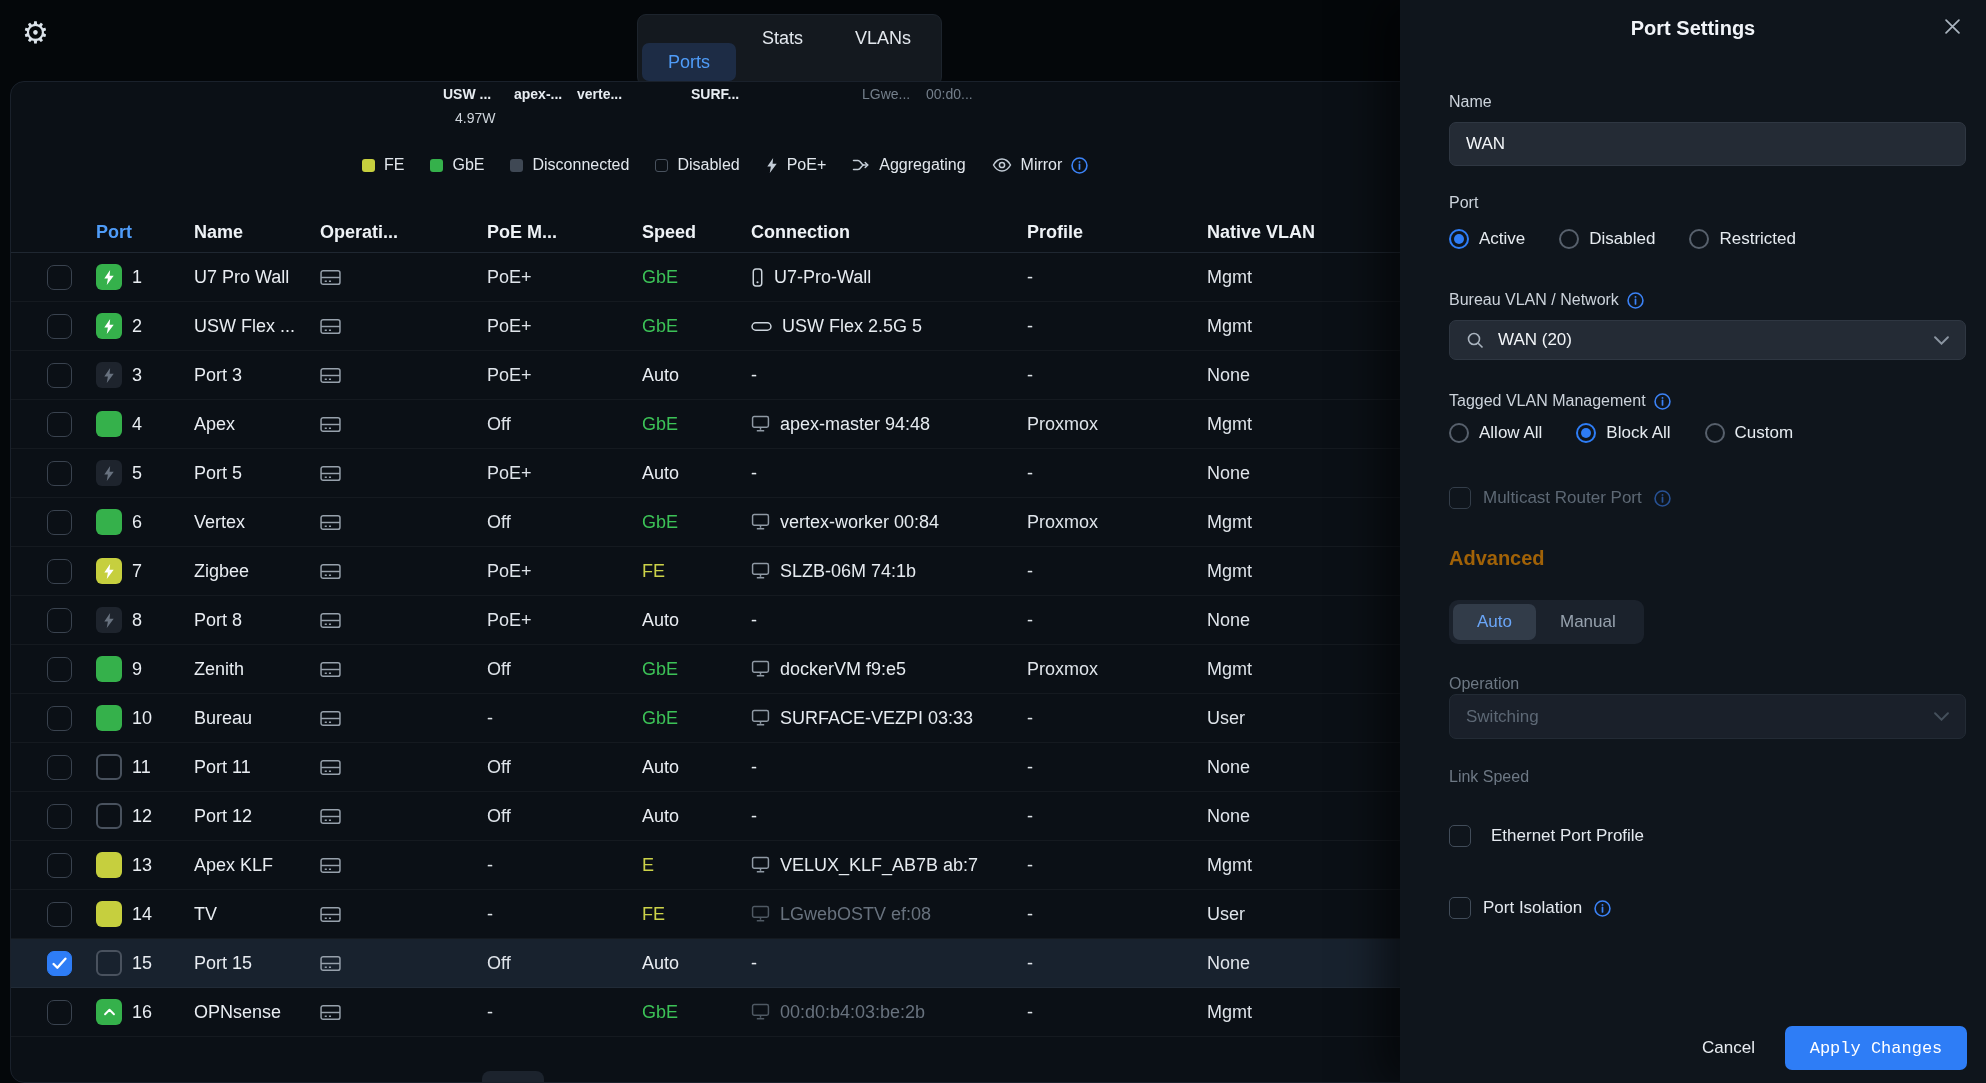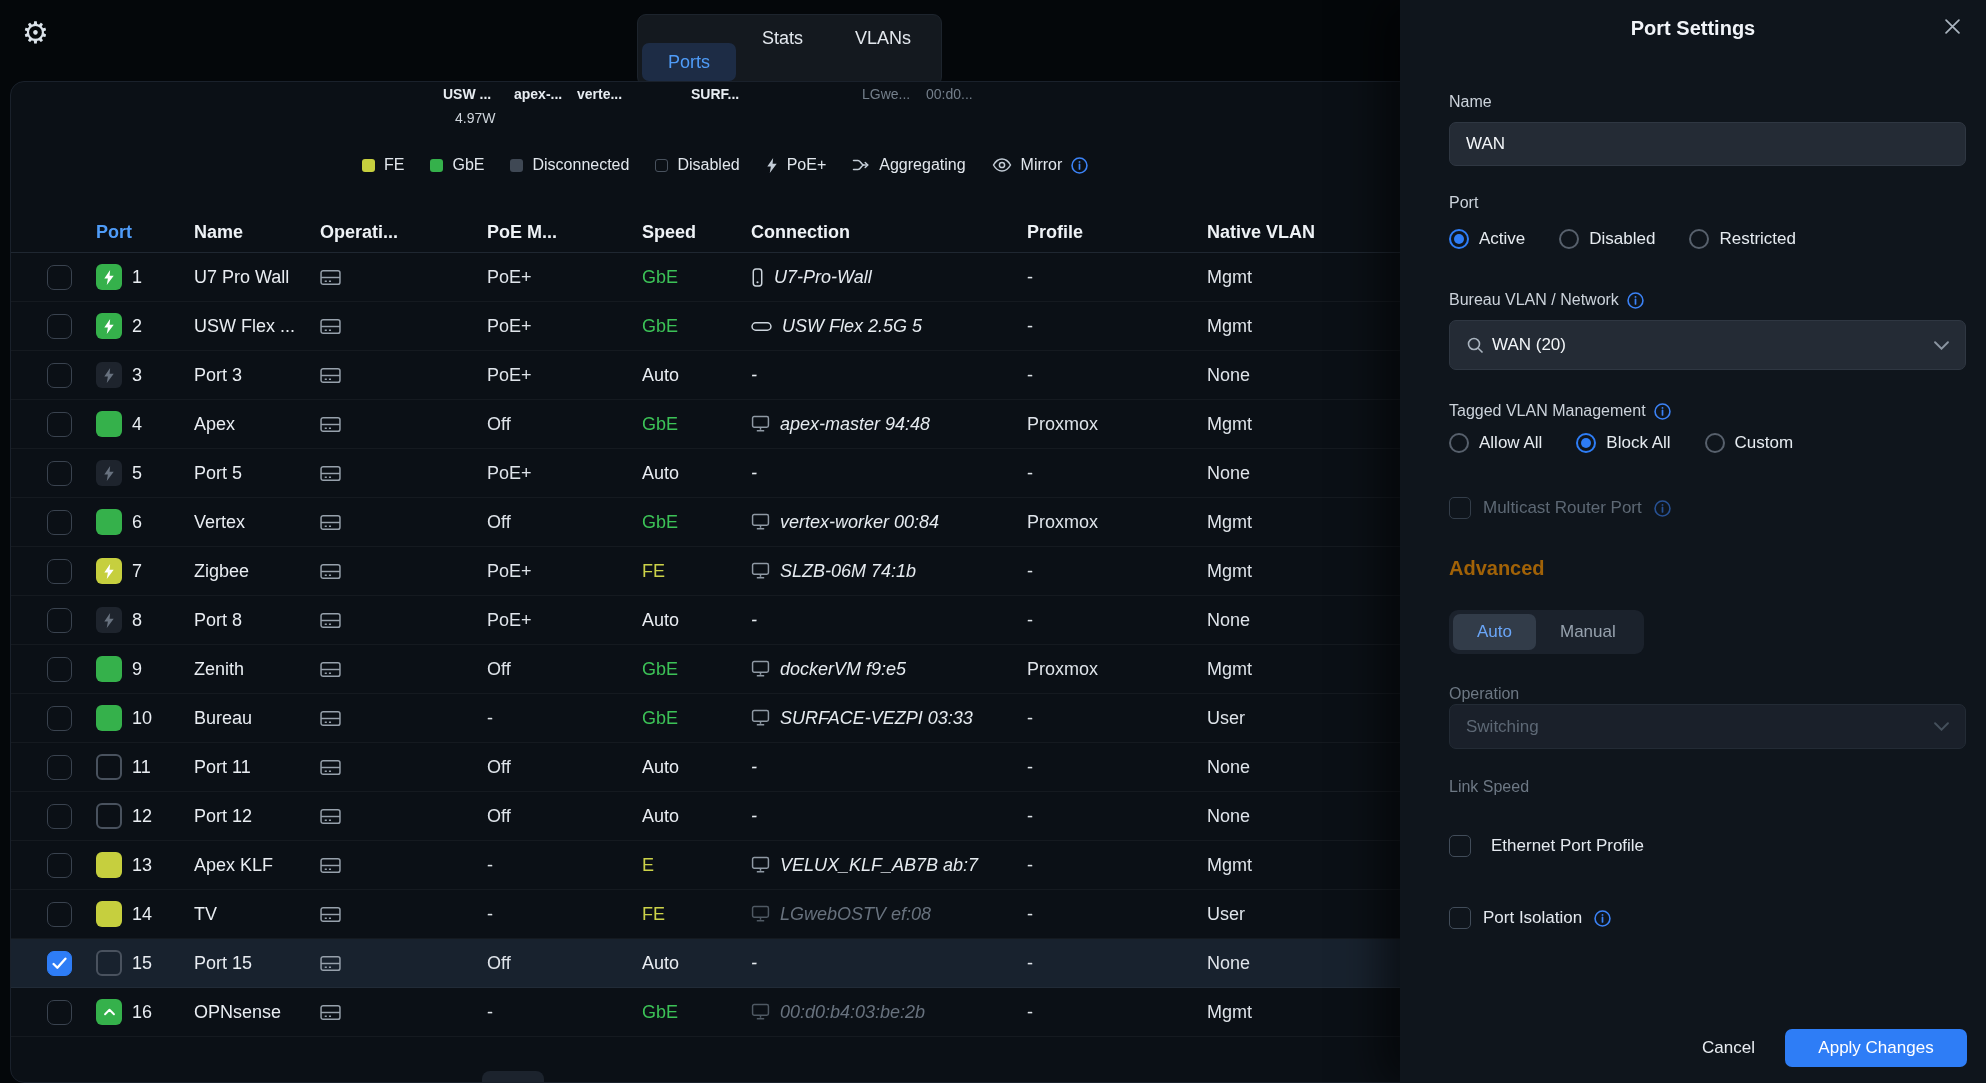--- a/index.html
+++ b/index.html
@@ -74,21 +74,21 @@
   .pi-green{background:var(--green-sw);}
   .pi-yellow{background:var(--yellow-sw);}
   .pi-outline{border:2px solid #49525e; background:transparent;}
   .pi-uplink{background:var(--green-sw);}
   .pi-uplink .glyph-up{display:block;}
 
   .c-op{color:#97a1ac; display:flex;}
   .sp-green{color:var(--green);}
   .sp-yellow{color:var(--yellow);}
   .sp-white{color:#e9edf2;}
-  .c-conn{display:flex; align-items:center; gap:10px; color:#e6ebf0;font-style:italic;}
+  .c-conn{display:flex; align-items:center; gap:10px; color:#e6ebf0;}
   .conn-icon{display:flex;}
   .conn-icon svg{color:#8f99a4;}
   .conn-icon svg[data-icon="ap"], .conn-icon svg[data-icon="flex"]{color:#cdd5dd;}
   .c-conn.dim{color:#68727e;}
   .c-conn.dim .conn-icon svg{color:#4f5963;}
   .c-profile,.c-vlan,.c-poe{color:#dfe4ea;}
   .c-num,.c-name{color:#e9edf2;}
 
   .pagination-stub{position:absolute; left:471px; top:989px; width:62px; height:26px;
                    background:#1c232d; border-radius:8px; cursor:pointer;}
@@ -107,22 +107,22 @@
          font-family:"Liberation Sans", sans-serif; outline:none;}
   #f-name-label{margin-top:52px;}
   #f-port-label{margin-top:27px;}
   .radio-row{margin-top:16px; display:flex; align-items:center; gap:34px; font-size:17px; color:#e6ebf0;}
   .radio-row.second{margin-top:12px;}
   .radio-item{display:flex; align-items:center; gap:10px; cursor:pointer;}
   .radio{width:20px; height:20px; border:2px solid #57606c; border-radius:50%; position:relative; flex:none;}
   .radio-item.on .radio{border-color:var(--accent);}
   .radio-item.on .radio::after{content:""; position:absolute; inset:3px; background:var(--accent); border-radius:50%;}
   #f-vlan-label-row{margin-top:41px;}
-  .dropdown{margin-top:10px; height:50px; background:#242b35; border:1px solid #2f3742; border-radius:7px;
-            display:flex; align-items:center; padding:0 16px; gap:8px; font-size:17px; color:#f2f5f8; cursor:pointer;}
+  .dropdown{margin-top:10px; height:40px; background:#242b35; border:1px solid #2f3742; border-radius:7px;
+            display:flex; align-items:center; padding:0 16px; gap:14px; font-size:17px; color:#f2f5f8; cursor:pointer;}
   .dropdown .chev{margin-left:auto; color:#8b95a1; display:flex;}
   .search-ic{color:#aab4bf; display:flex;}
   #f-tagged-row{margin-top:31px;}
   .check-row{display:flex; align-items:center; gap:12px; font-size:17px; color:#e4e9ef; cursor:pointer;}
   #f-multicast{margin-top:44px; color:#5d6874;}
   .cbox{width:22px; height:22px; border:1.5px solid #414c59; border-radius:5px; flex:none;}
   #f-multicast .cbox{border-color:#333d49;}
   #f-multicast .info-ic{opacity:.55;}
   .advanced{margin-top:38px; font-size:20px; font-weight:700; color:#a16207;}
   .seg-row{margin-top:30px; display:flex;}
@@ -135,22 +135,22 @@
   .select-disabled .chev{margin-left:auto; color:#45505c; display:flex;}
   #f-linkspeed-label{margin-top:28px;}
   #f-ethernet{margin-top:38px;gap:20px;}
   #f-isolation{margin-top:50px;}
   .panel-footer{position:absolute; left:0; right:0; bottom:0; height:70px; background:#0f151c;
                 display:flex; align-items:center; justify-content:flex-end; gap:30px; padding-right:19px;}
   .panel-footer::before{content:""; position:absolute; top:-46px; left:0; right:0; height:46px;
                         background:linear-gradient(180deg, rgba(15,21,28,0), #0f151c); pointer-events:none;}
   .btn-cancel{font-size:17px; color:#e9edf2; background:none; border:none; cursor:pointer;
               font-family:"Liberation Sans", sans-serif;}
-  .btn-apply{min-width:182px; height:38px; background:var(--accent); border:none; border-radius:7px;
-             color:#fff; font-size:17px; cursor:pointer; font-family:Liberation Sans, sans-serif;}
+  .btn-apply{min-width:182px; height:44px; background:var(--accent); border:none; border-radius:7px;
+             color:#fff; font-size:17px; cursor:pointer; font-family:Liberation Mono, monospace;}
 </style>
 </head>
 <body>
 
 <div class="topbar">
   <span class="gear">⚙</span>
   <div class="tabs">
     <div class="tab on">Ports</div>
     <div class="tab">Stats</div>
     <div class="tab">VLANs</div>

